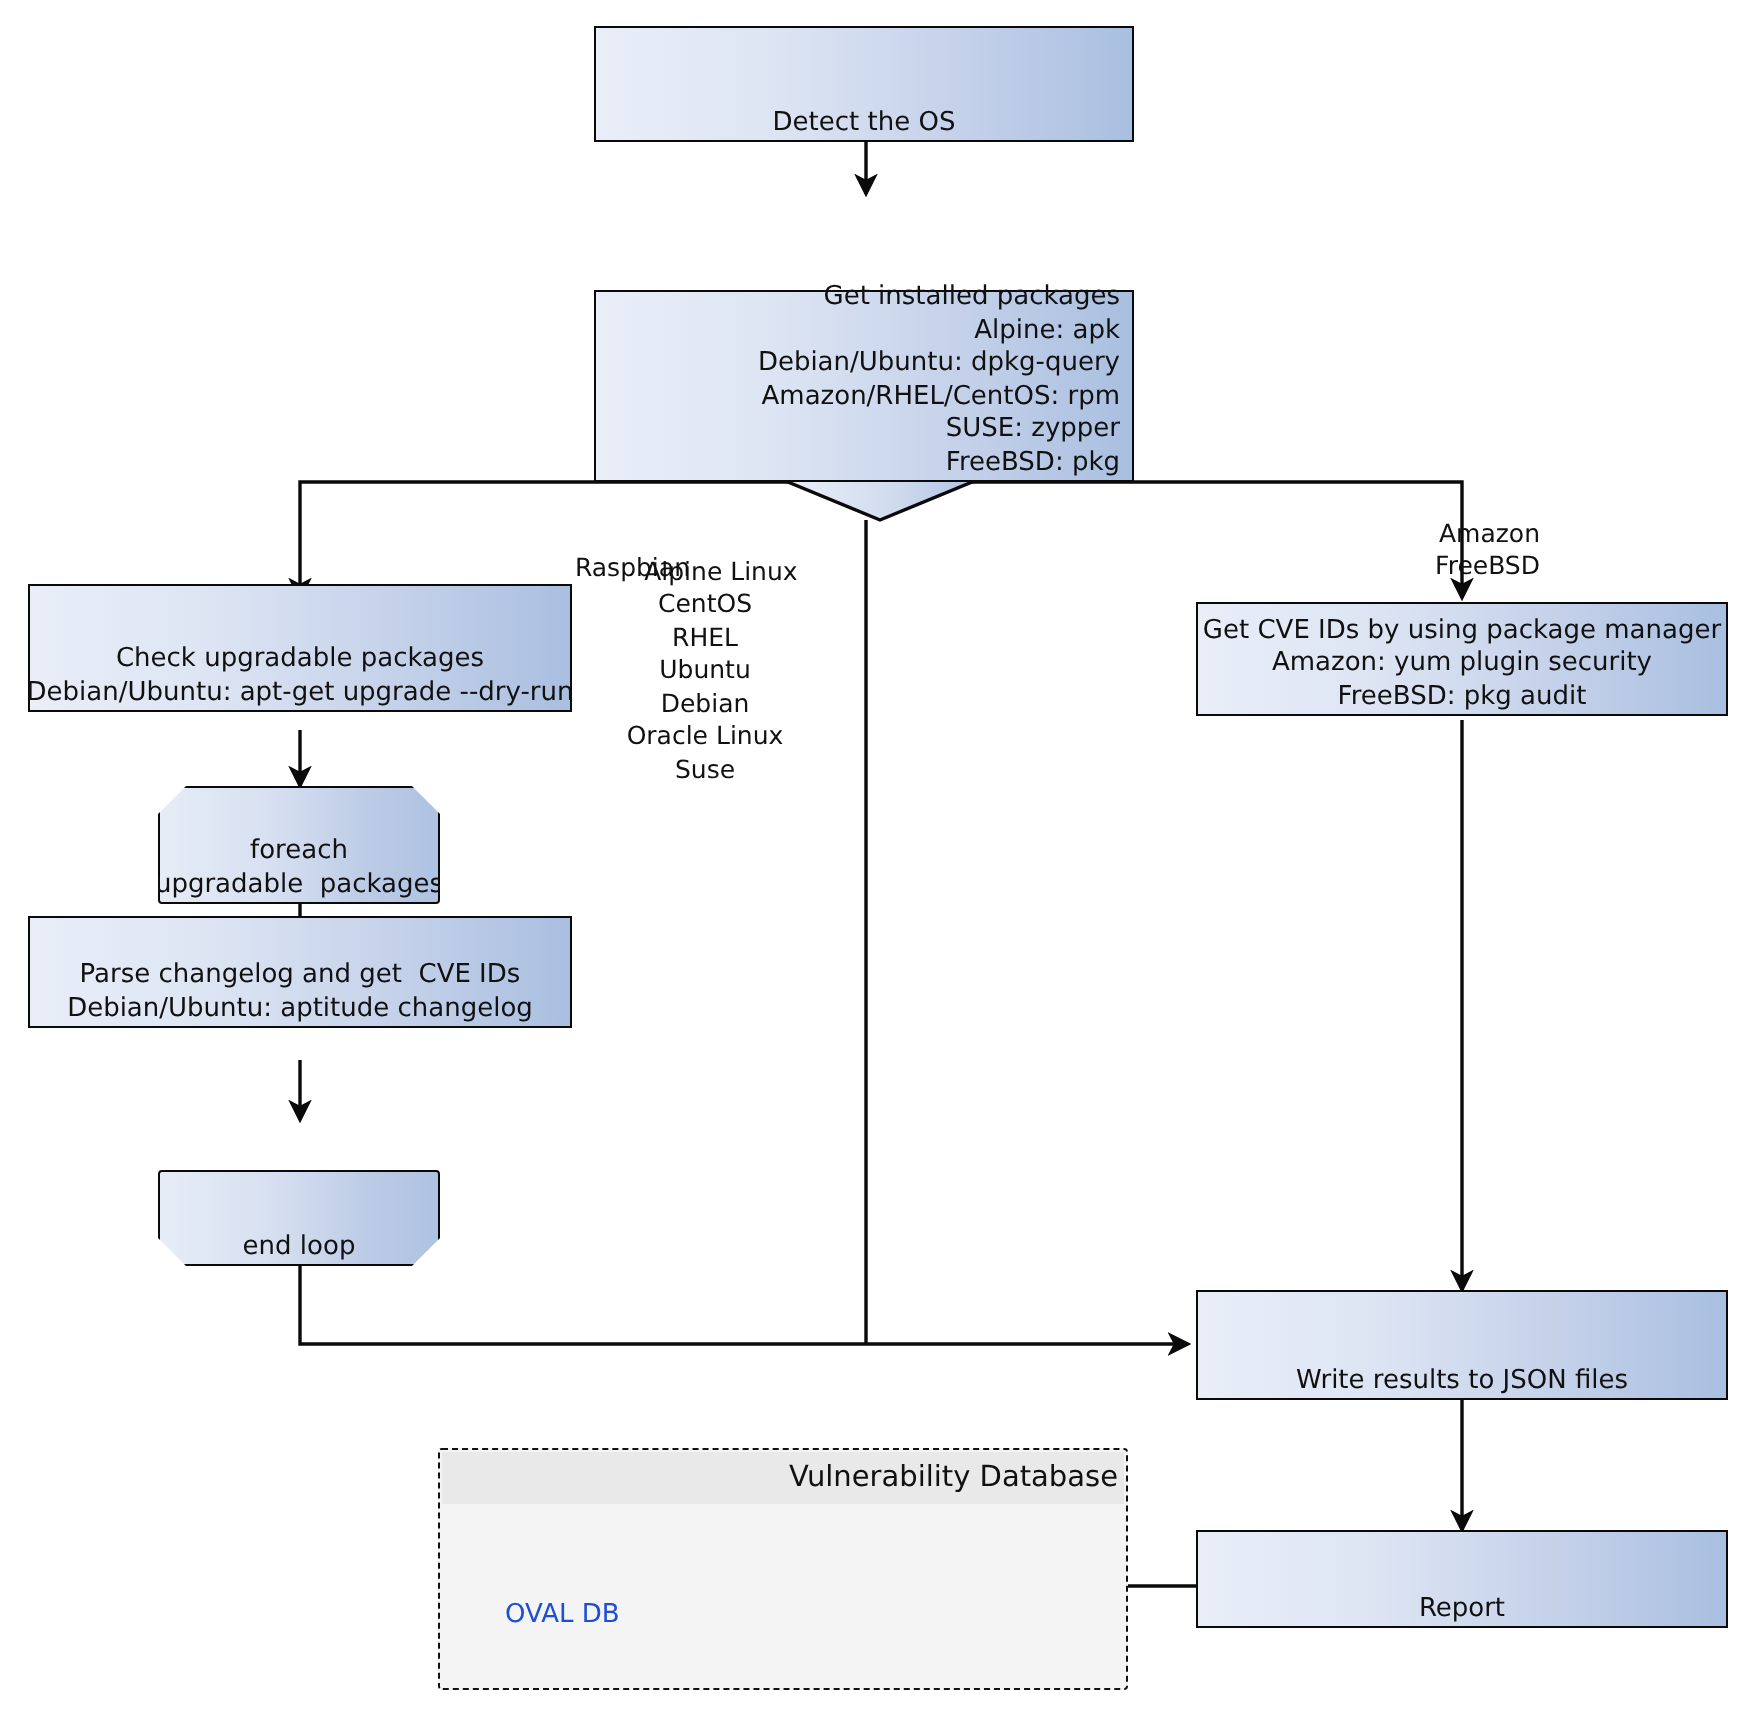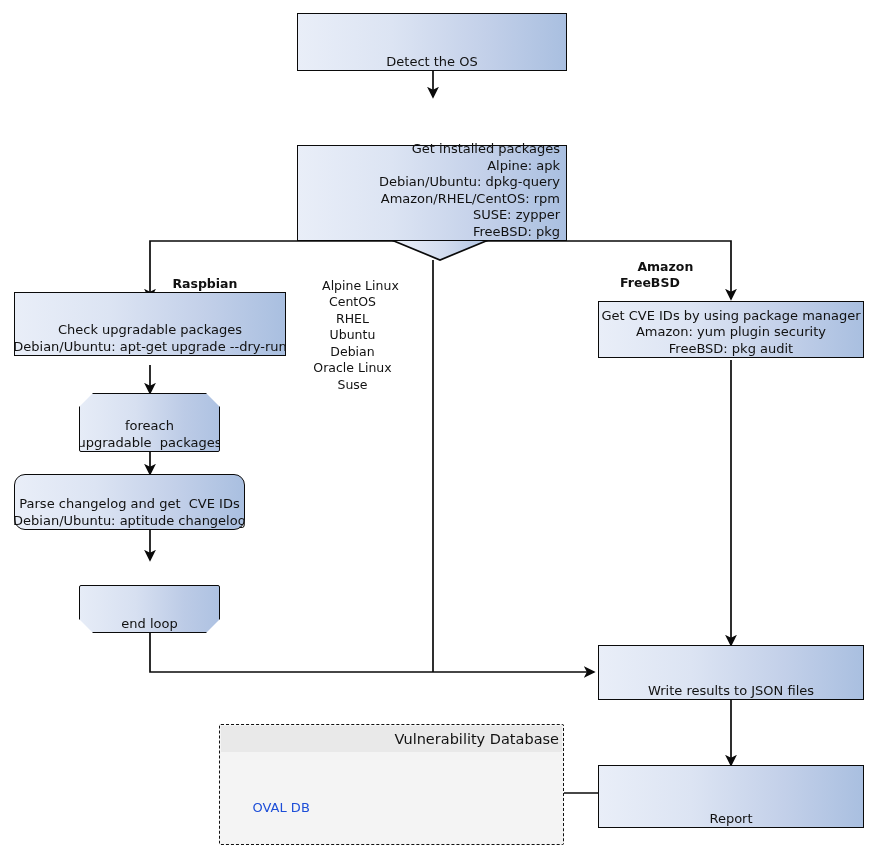--- a/index.html
+++ b/index.html
@@ -61,21 +61,21 @@
     border-radius: 2px;
   }
   .edge-label {
     position: absolute;
     font-size: 12.5px;
     line-height: 16.5px;
     color: #111111;
     white-space: pre;
   }
   .edge-label.ralign { text-align: center; }
-  .edge-label.calign { text-align: left; font-weight: bold; }
+  .edge-label.calign { text-align: right; }
 
   .group-frame {
     position: absolute;
     box-sizing: border-box;
     border: 1.7px dashed #111111;
     background: #f4f4f4;
     border-radius: 2px;
   }
   .group-band {
     position: absolute;
@@ -199,40 +199,40 @@
   <div class="node proc" style="left:14px; top:292px; width:272px; height:64px;">
     <span>Check upgradable packages
 Debian/Ubuntu: apt-get upgrade --dry-run</span>
   </div>
 
   <div class="node loop-start" style="left:79px; top:393px; width:141px; height:59px;">
     <span>foreach
 upgradable  packages</span>
   </div>
 
-  <div class="node proc" style="left:14px; top:474px; width:231px; height:56px;border-radius:11px;">
+  <div class="node proc" style="left:14px; top:458px; width:272px; height:56px;">
     <span>Parse changelog and get  CVE IDs
 Debian/Ubuntu: aptitude changelog</span>
   </div>
 
   <div class="node loop-end" style="left:79px; top:561px; width:141px; height:48px;margin-top:24px;">
     <span>end loop</span>
   </div>
 
   <div class="node proc" style="left:598px; top:301px; width:266px; height:57px;">
     <span>Get CVE IDs by using package manager
 Amazon: yum plugin security
 FreeBSD: pkg audit</span>
   </div>
 
   <div class="node proc" style="left:598px; top:645px; width:266px; height:55px;">
     <span>Write results to JSON files</span>
   </div>
 
-  <div class="node proc" style="left:598px; top:765px; width:266px; height:63px;">
+  <div class="node proc" style="left:598px; top:765px; width:266px; height:49px;">
     <span>Report</span>
   </div>
 
   <div class="group-frame" style="left:219px; top:724px; width:345px; height:121px;text-align:center;">
     <div class="group-band"></div>
     <div class="group-title">Vulnerability Database</div>
   </div>
 
   <div class="cyl-label" style="left:236px; top:785px; width:144px;">
     <span>OVAL DB</span>

